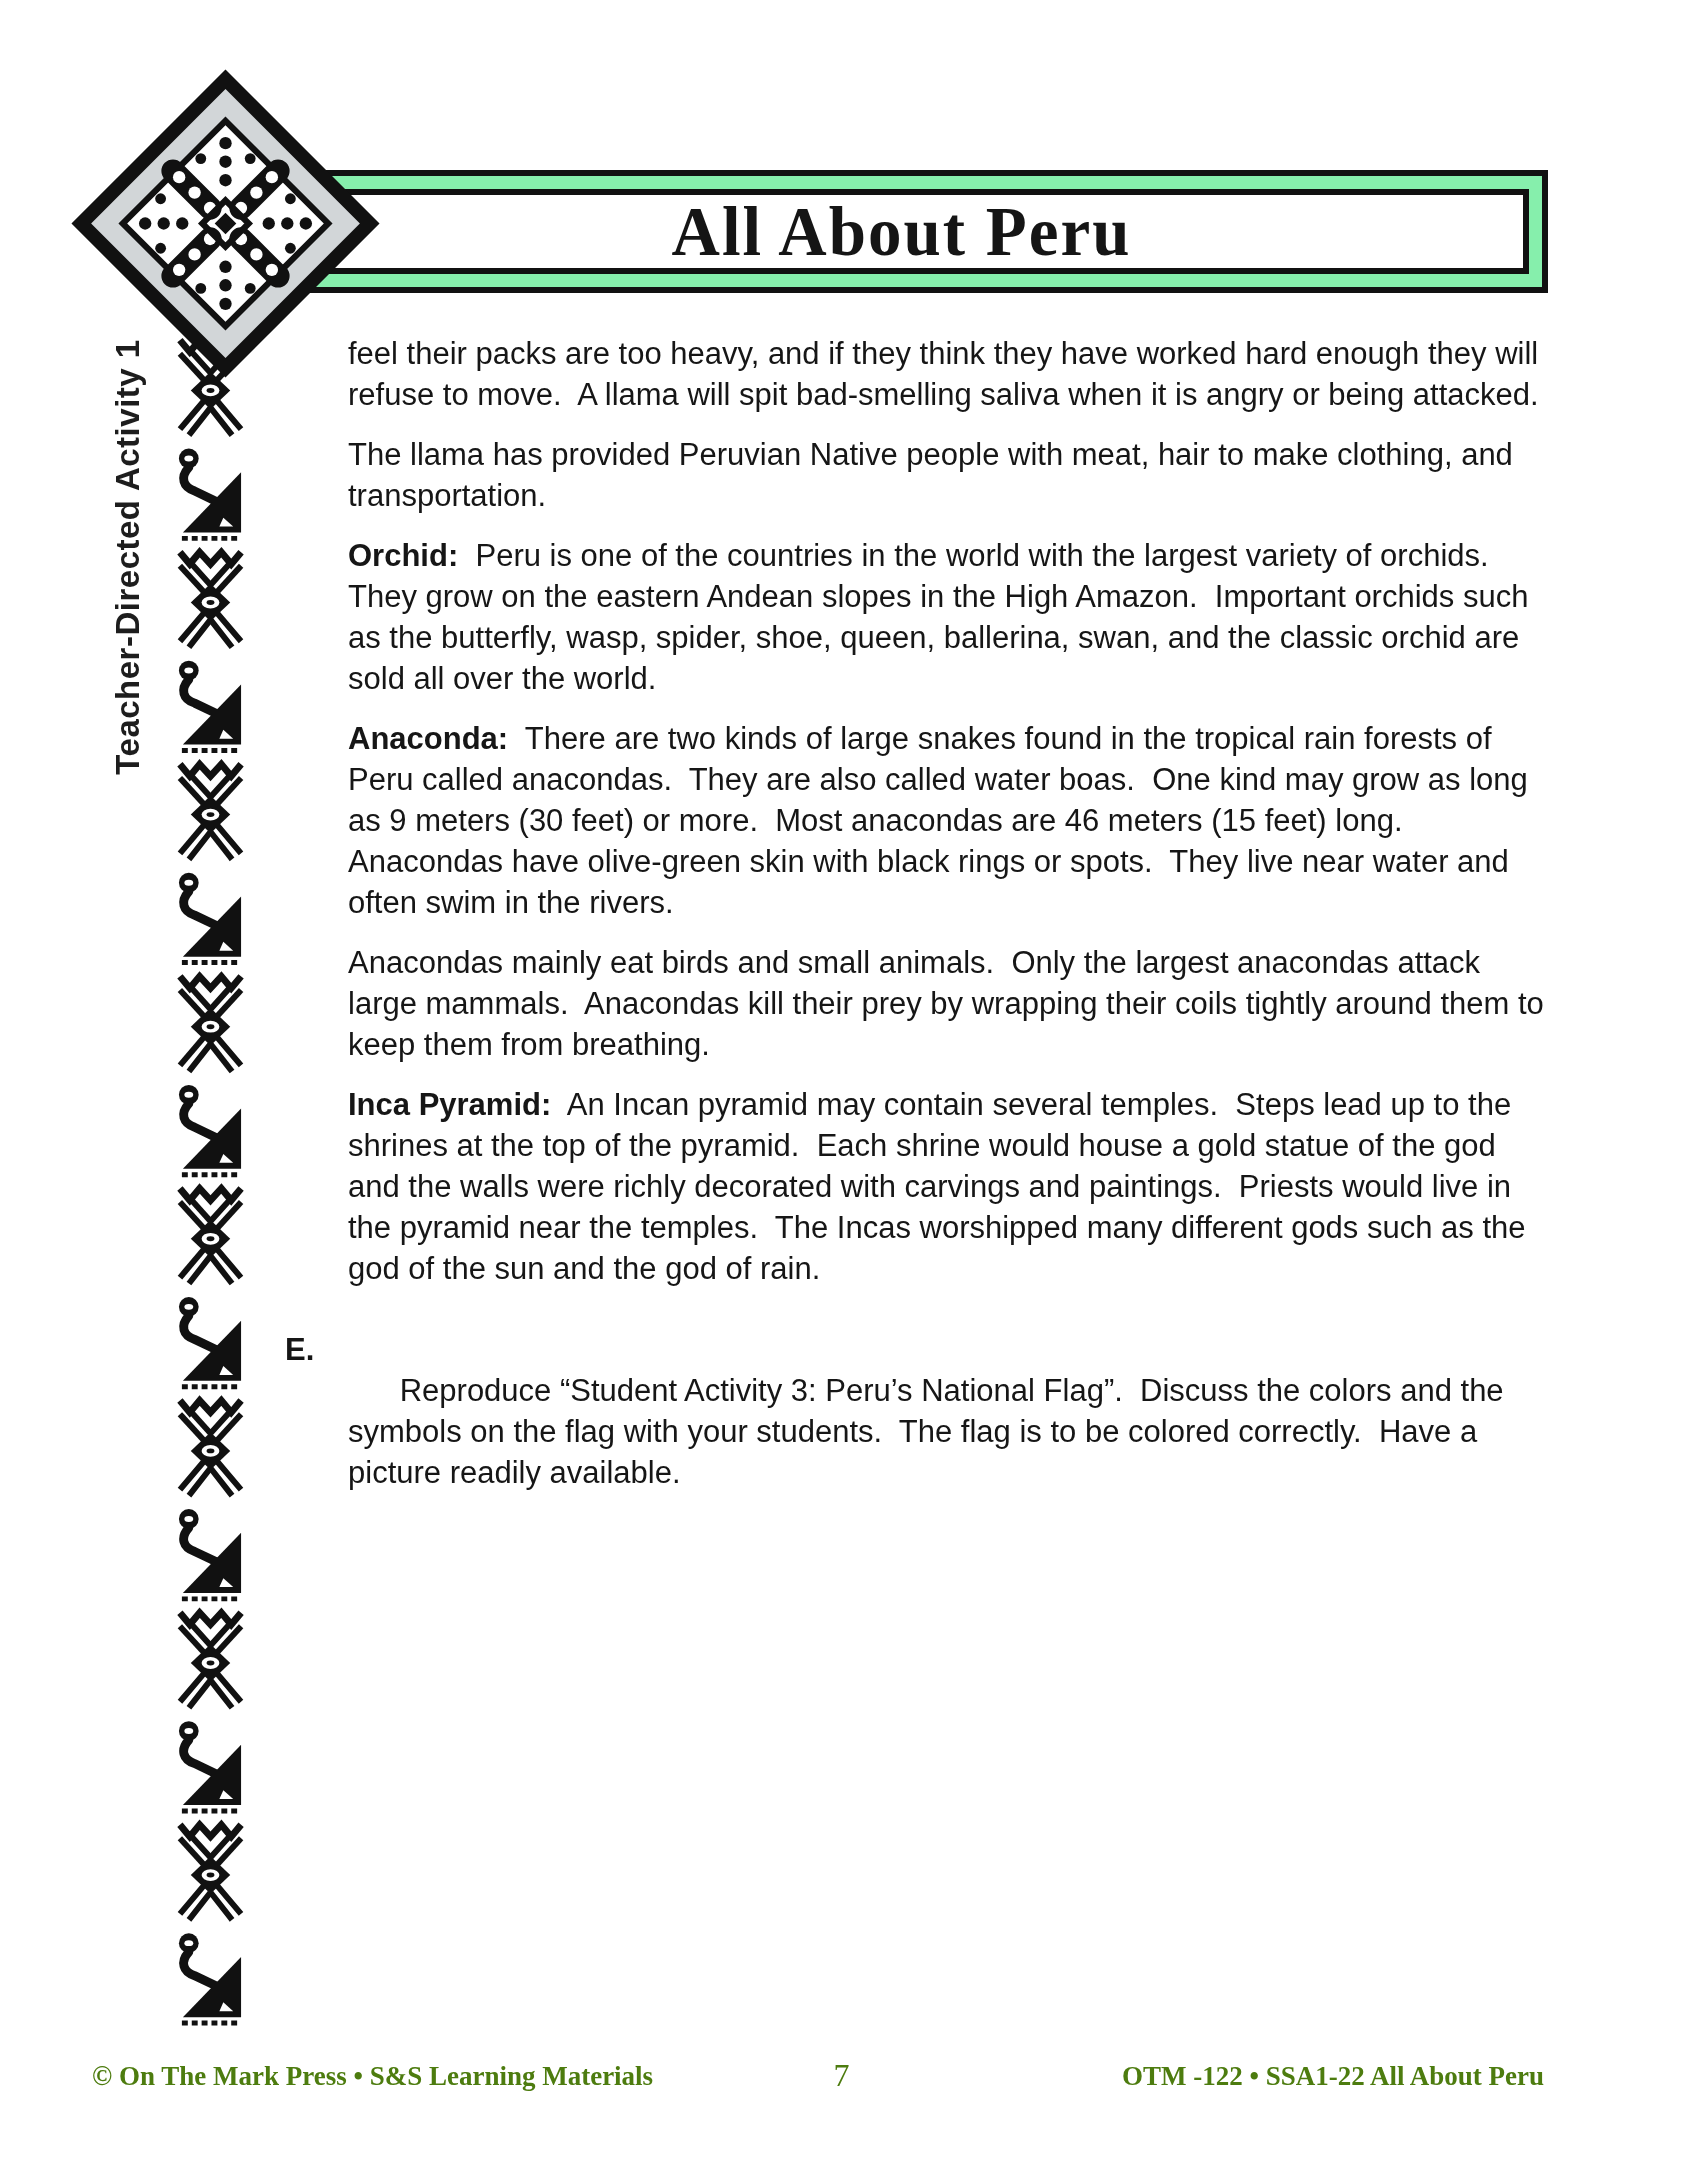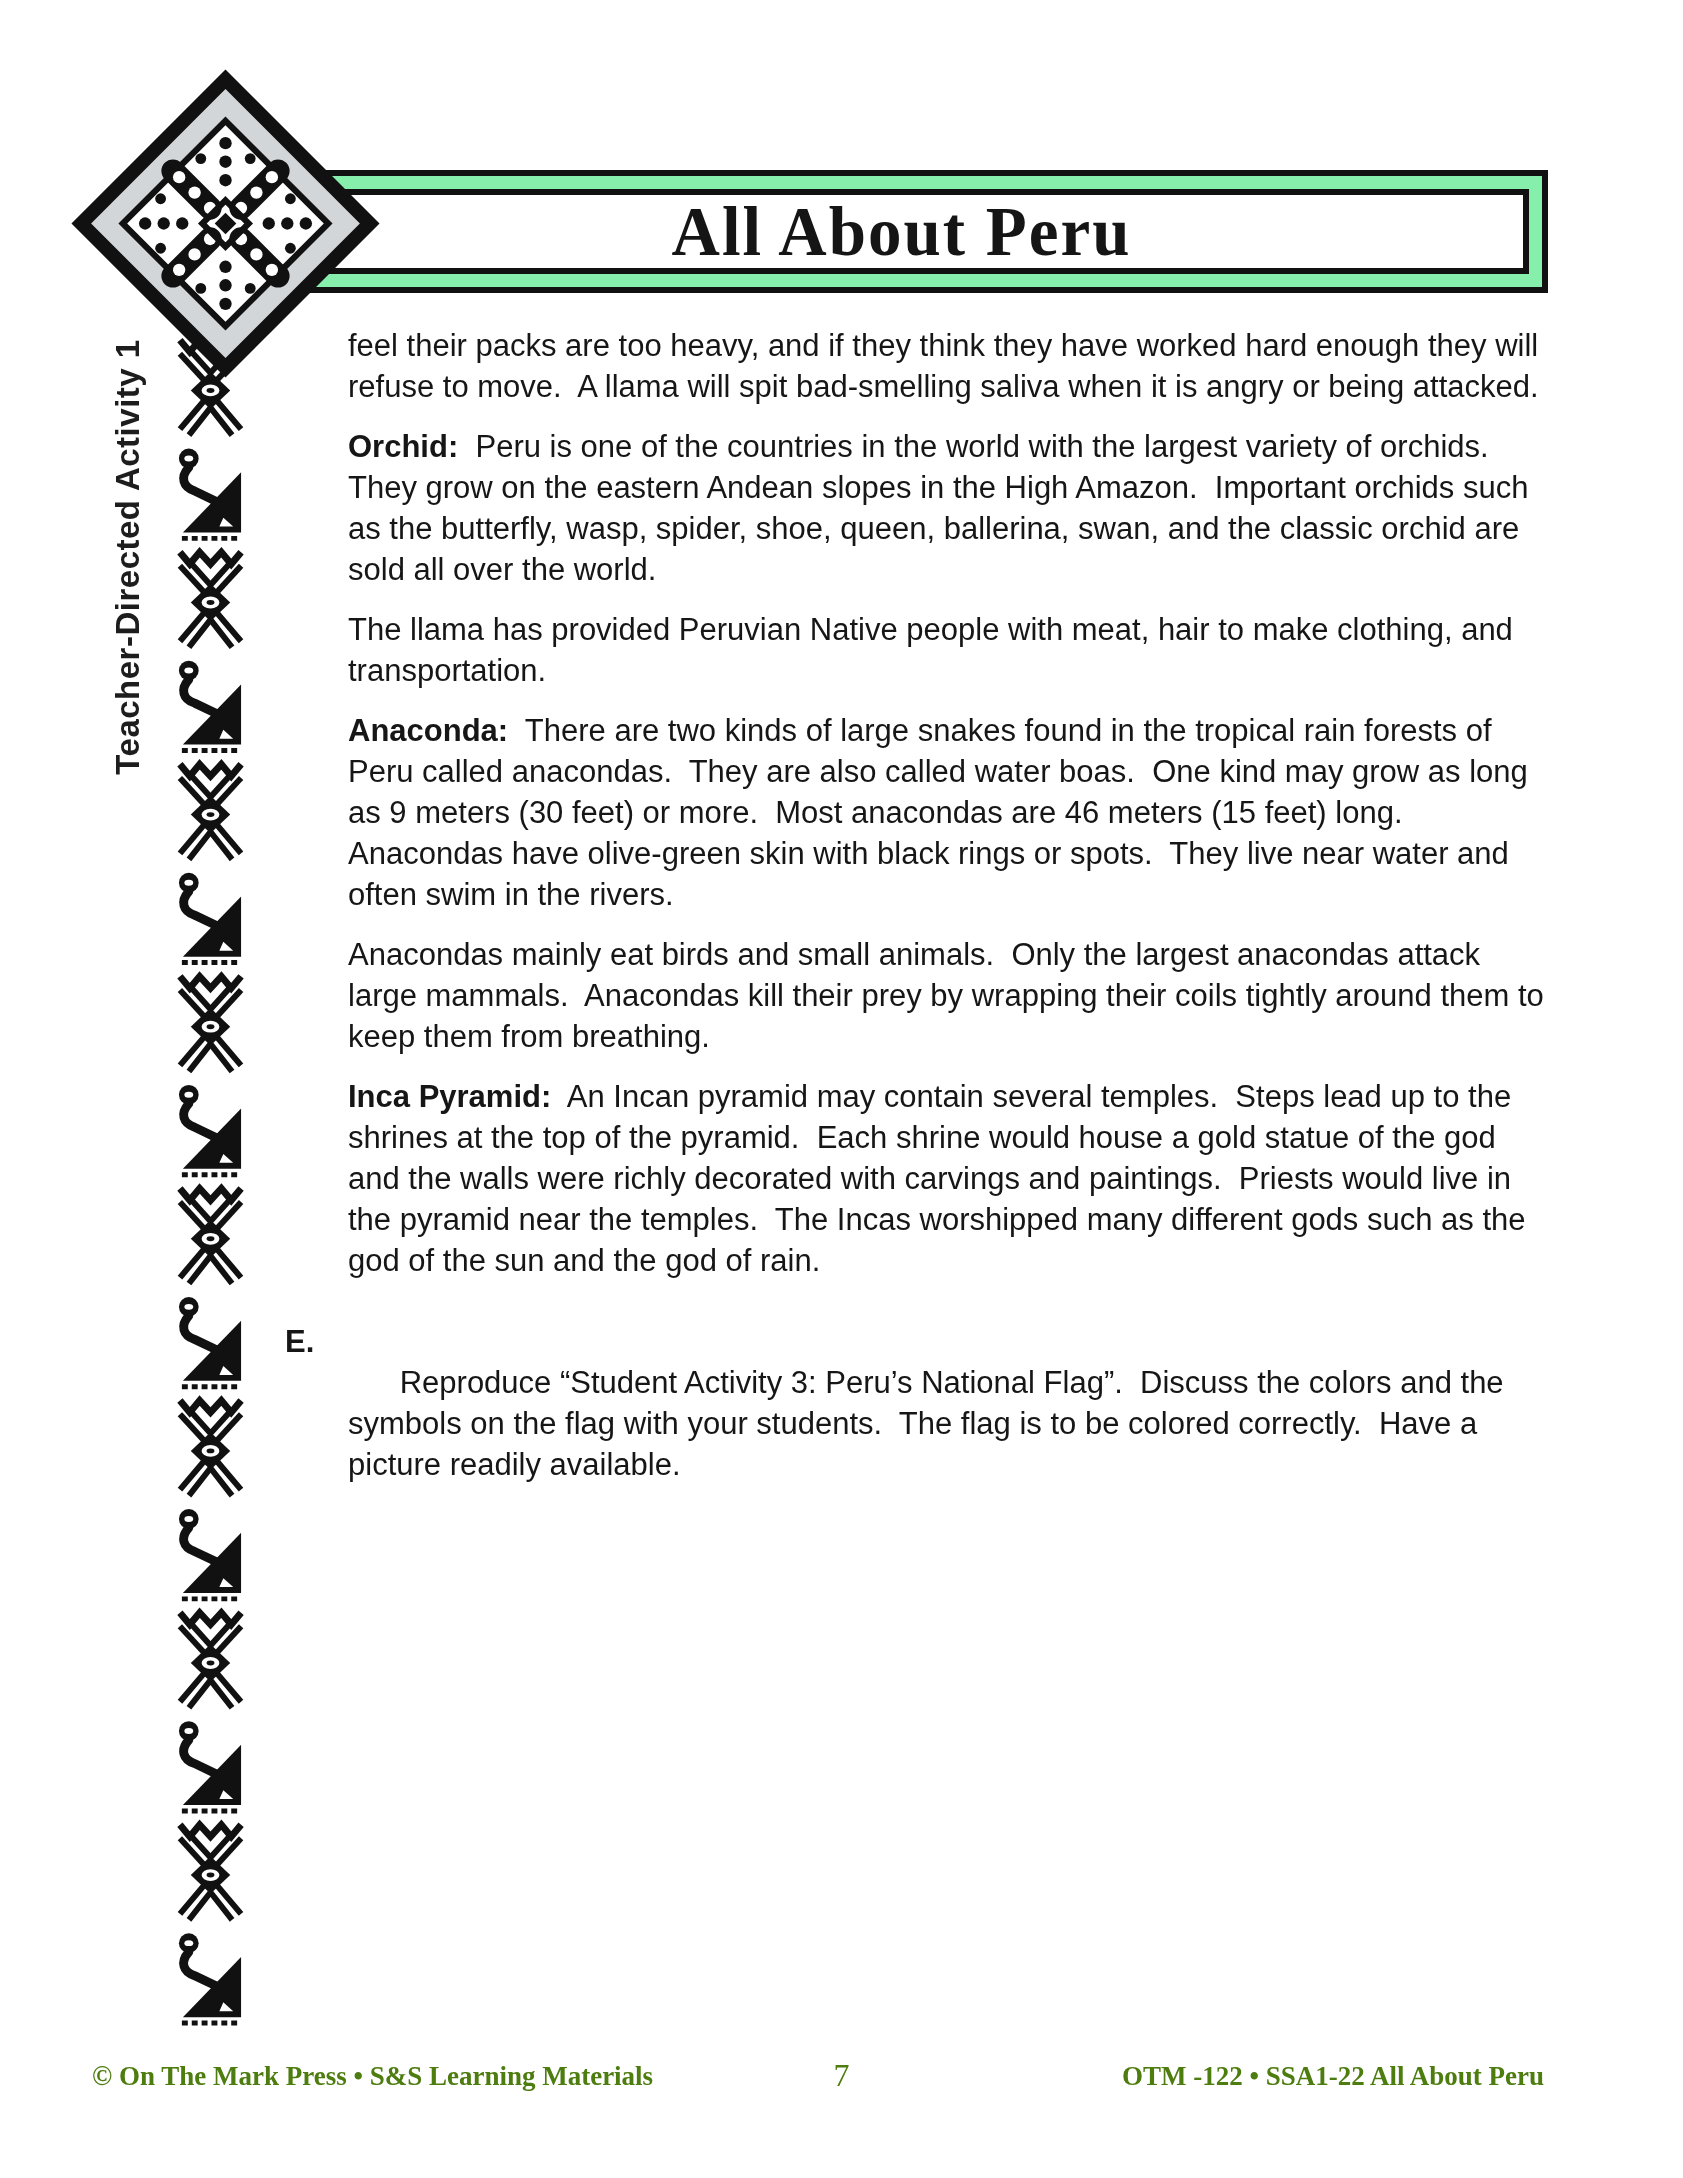--- a/index.html
+++ b/index.html
@@ -31,21 +31,21 @@
   .sidebar-label-box span{
     transform:rotate(-90deg); white-space:nowrap; font-weight:bold; font-size:33px;
     color:#1d1d1d; letter-spacing:0.5px;
   }
   .border-strip{ position:absolute; left:174px; top:335px; width:73px; height:1705px; }
   
   .body-col{
     position:absolute; left:348px; top:325px; width:1200px;
     font-size:31px; line-height:41px;
   }
-  .body-col p{ margin:0 0 19px 0; white-space:pre-wrap; }
+  .body-col p{ margin:8px 0 19px 0; white-space:pre-wrap; }
   .lead{ font-weight:bold; }
   .activity{ position:relative; margin-top:40px; white-space:pre-wrap; }
   .activity .a-label{ position:absolute; left:-63px; top:0; font-weight:bold; }
   
   .footer{ position:absolute; left:0; top:2055px; width:1683px; height:46px;
     font-family:"Liberation Serif",serif; font-size:27px; color:#4d7c0f; }
   .footer .f-left{ position:absolute; left:92px; top:6px; font-weight:bold; }
   .footer .f-center{ position:absolute; left:0; right:0; top:2px; text-align:center; font-size:32px; }
   .footer .f-right{ position:absolute; right:139px; top:6px; font-weight:bold; }
 </style>
@@ -150,22 +150,22 @@
     <use href="#motif-unit" y="430"></use>
     <use href="#motif-unit" y="645"></use>
     <use href="#motif-unit" y="860"></use>
     <use href="#motif-unit" y="1075"></use>
     <use href="#motif-unit" y="1290"></use>
     <use href="#motif-unit" y="1505"></use>
   </svg>
 
   <div class="body-col">
     <p><span class="lead"></span><span>feel their packs are too heavy, and if they think they have worked hard enough they will refuse to move.  A llama will spit bad-smelling saliva when it is angry or being attacked.</span></p>
+    <p><span class="lead"></span><span>The llama has provided Peruvian Native people with meat, hair to make clothing, and transportation.</span></p>
     <p><span class="lead">Orchid:</span><span>  Peru is one of the countries in the world with the largest variety of orchids.  They grow on the eastern Andean slopes in the High Amazon.  Important orchids such as the butterfly, wasp, spider, shoe, queen, ballerina, swan, and the classic orchid are sold all over the world.</span></p>
-    <p><span class="lead"></span><span>The llama has provided Peruvian Native people with meat, hair to make clothing, and transportation.</span></p>
     <p><span class="lead">Anaconda:</span><span>  There are two kinds of large snakes found in the tropical rain forests of Peru called anacondas.  They are also called water boas.  One kind may grow as long as 9 meters (30 feet) or more.  Most anacondas are 46 meters (15 feet) long.  Anacondas have olive-green skin with black rings or spots.  They live near water and often swim in the rivers.</span></p>
     <p><span class="lead"></span><span>Anacondas mainly eat birds and small animals.  Only the largest anacondas attack large mammals.  Anacondas kill their prey by wrapping their coils tightly around them to keep them from breathing.</span></p>
     <p><span class="lead">Inca Pyramid:</span><span>  An Incan pyramid may contain several temples.  Steps lead up to the shrines at the top of the pyramid.  Each shrine would house a gold statue of the god and the walls were richly decorated with carvings and paintings.  Priests would live in the pyramid near the temples.  The Incas worshipped many different gods such as the god of the sun and the god of rain.</span></p>
 
     <div class="activity">
       <span class="a-label">E.</span><span>Reproduce “Student Activity 3: Peru’s National Flag”.  Discuss the colors and the symbols on the flag with your students.  The flag is to be colored correctly.  Have a picture readily available.</span>
     </div>
   </div>
 
   <div class="footer">

